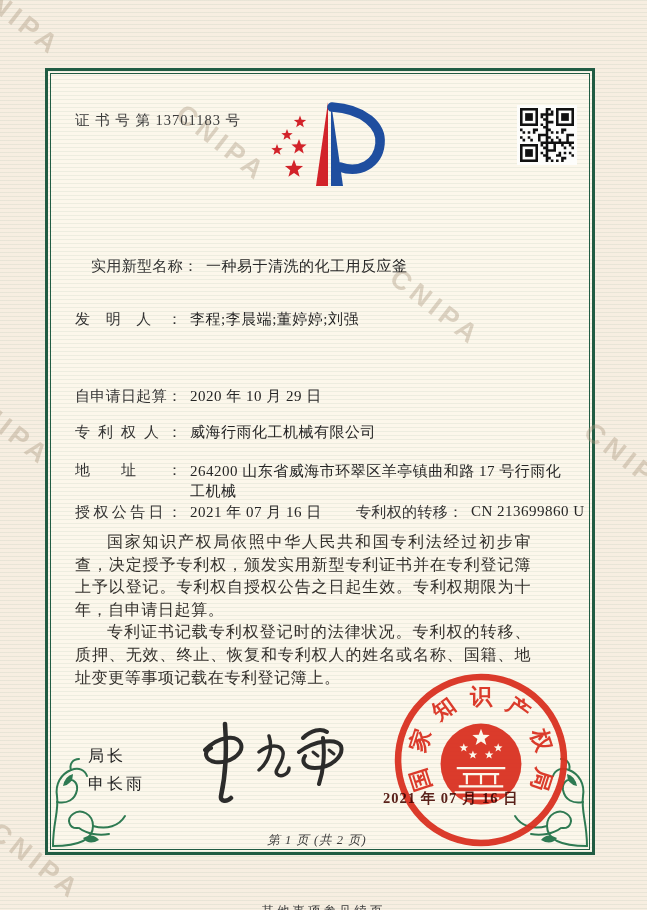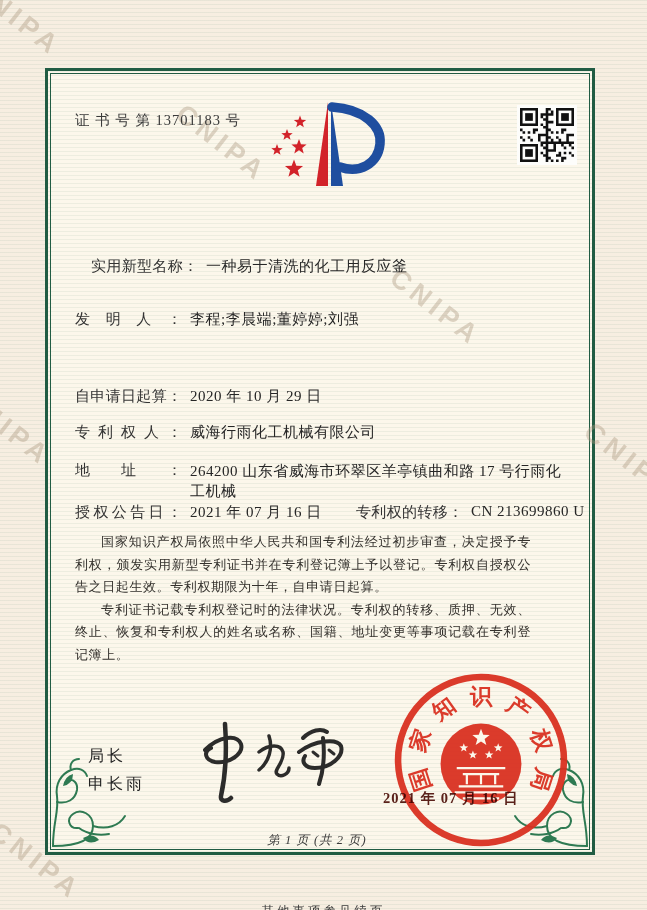--- a/index.html
+++ b/index.html
@@ -34,21 +34,21 @@
     font-size:31px;font-weight:700;letter-spacing:7px;color:#141414;white-space:nowrap;
   }
   .frow{position:absolute;left:75px;font-size:15px;color:#303030;}
   .flabel{
     display:inline-block;width:107px;vertical-align:top;
     text-align:justify;text-align-last:justify;color:#333;
   }
   .fvalue{display:inline-block;vertical-align:top;margin-left:8px;letter-spacing:.5px;color:#262626;}
   .fvalue.addr{width:380px;line-height:20px;}
   .grant-date-val{width:166px;}
-  .paras{position:absolute;left:75px;top:531px;width:456px;font-size:13px;line-height:22.6px;letter-spacing:.6px;color:#33302c;text-align:justify;}
+  .paras{position:absolute;left:75px;top:531px;width:456px;font-size:16px;line-height:22.6px;letter-spacing:.6px;color:#33302c;text-align:justify;}
   .paras p{margin:0;text-indent:2em;}
   .officer{position:absolute;left:88px;font-size:16px;letter-spacing:3px;color:#222;}
   .officer.t1{top:746px;}
   .officer.t2{top:774px;}
   .signature{position:absolute;left:185px;top:712px;width:165px;height:92px;}
   .seal{position:absolute;left:392px;top:671px;width:178px;height:178px;mix-blend-mode:multiply;opacity:.95;z-index:5;}
   .seal-char{font-family:"Liberation Serif","DejaVu Serif",serif;font-size:22px;font-weight:700;fill:#d93020;text-anchor:middle;dominant-baseline:central;}
   .seal-date{
     position:absolute;left:383px;top:789px;width:170px;z-index:4;
     font-size:14.5px;font-weight:600;letter-spacing:1px;color:#5a211a;white-space:nowrap;

